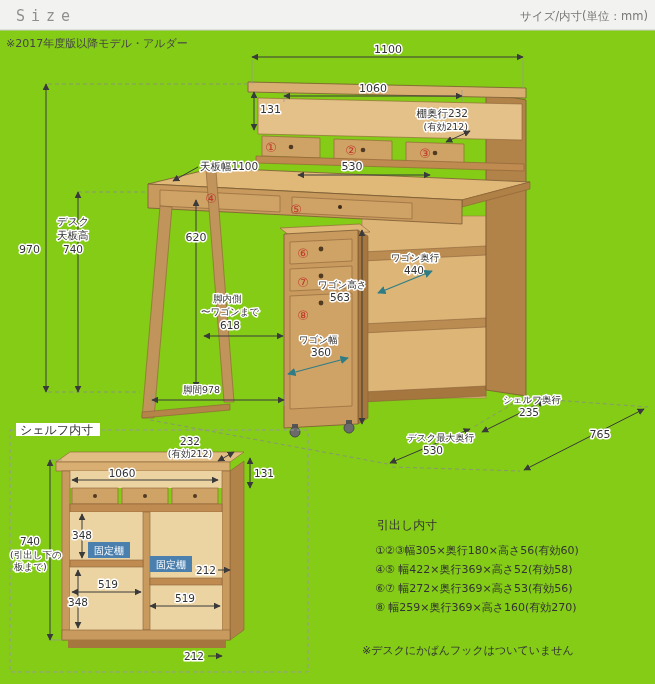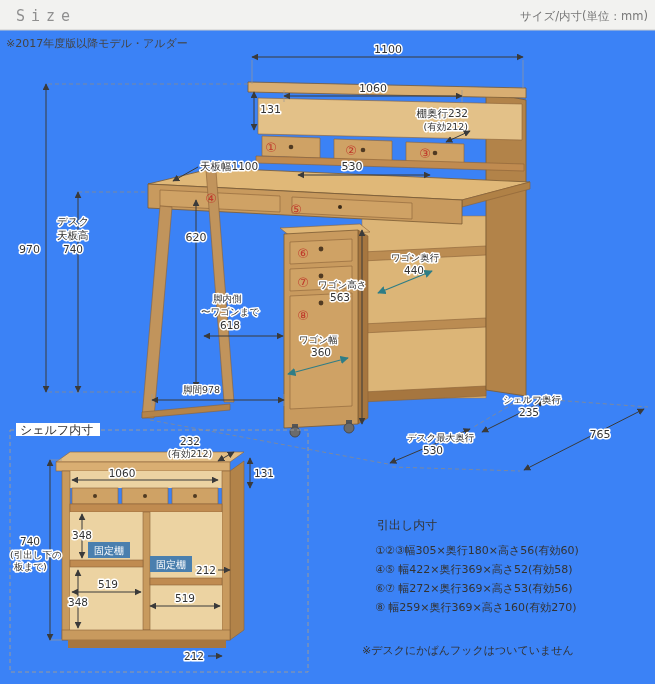--- a/index.html
+++ b/index.html
@@ -1,16 +1,16 @@
 <!DOCTYPE html>
 <html><head>
 <meta charset="utf-8">
 <style>
   html,body{margin:0;padding:0;background:#fff;}
-  #page{position:relative;width:655px;height:684px;background:#3b82f6;overflow:hidden;
+  #page{position:relative;width:655px;height:684px;background:#84cc16;overflow:hidden;
         font-family:"DejaVu Sans","Liberation Sans",sans-serif;}
   svg{display:block;}
   .hdr-title{font-family:"DejaVu Sans Mono","Liberation Mono",monospace;font-size:15px;
              letter-spacing:6px;fill:#8f8f8f;}
   .hdr-sub{font-size:11.5px;fill:#777;}
   .note{font-size:11px;fill:#444;}
   .dtxt{font-size:11px;fill:#333;}
   .stxt{font-size:10.5px;fill:#333;}
   .xstxt{font-size:9.5px;fill:#333;}
   .halo{paint-order:stroke;stroke:#ffffff;stroke-width:3px;stroke-linejoin:round;}

